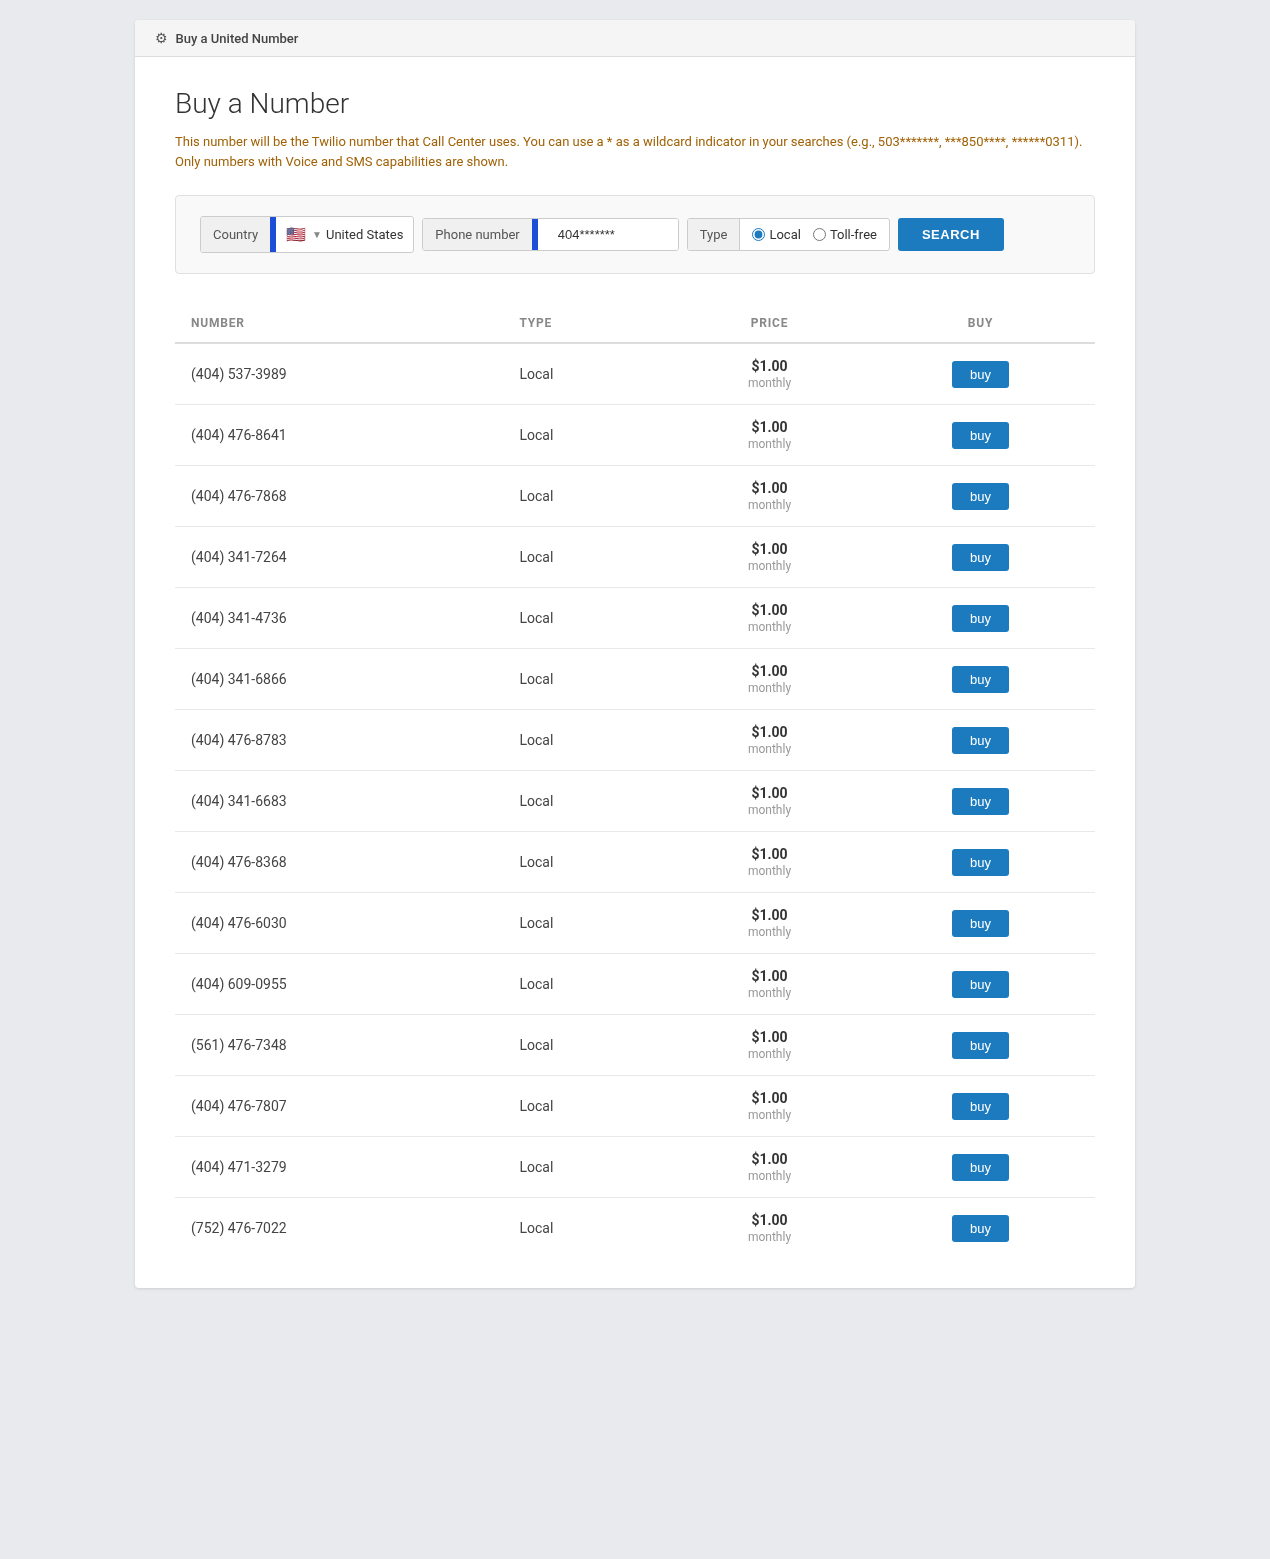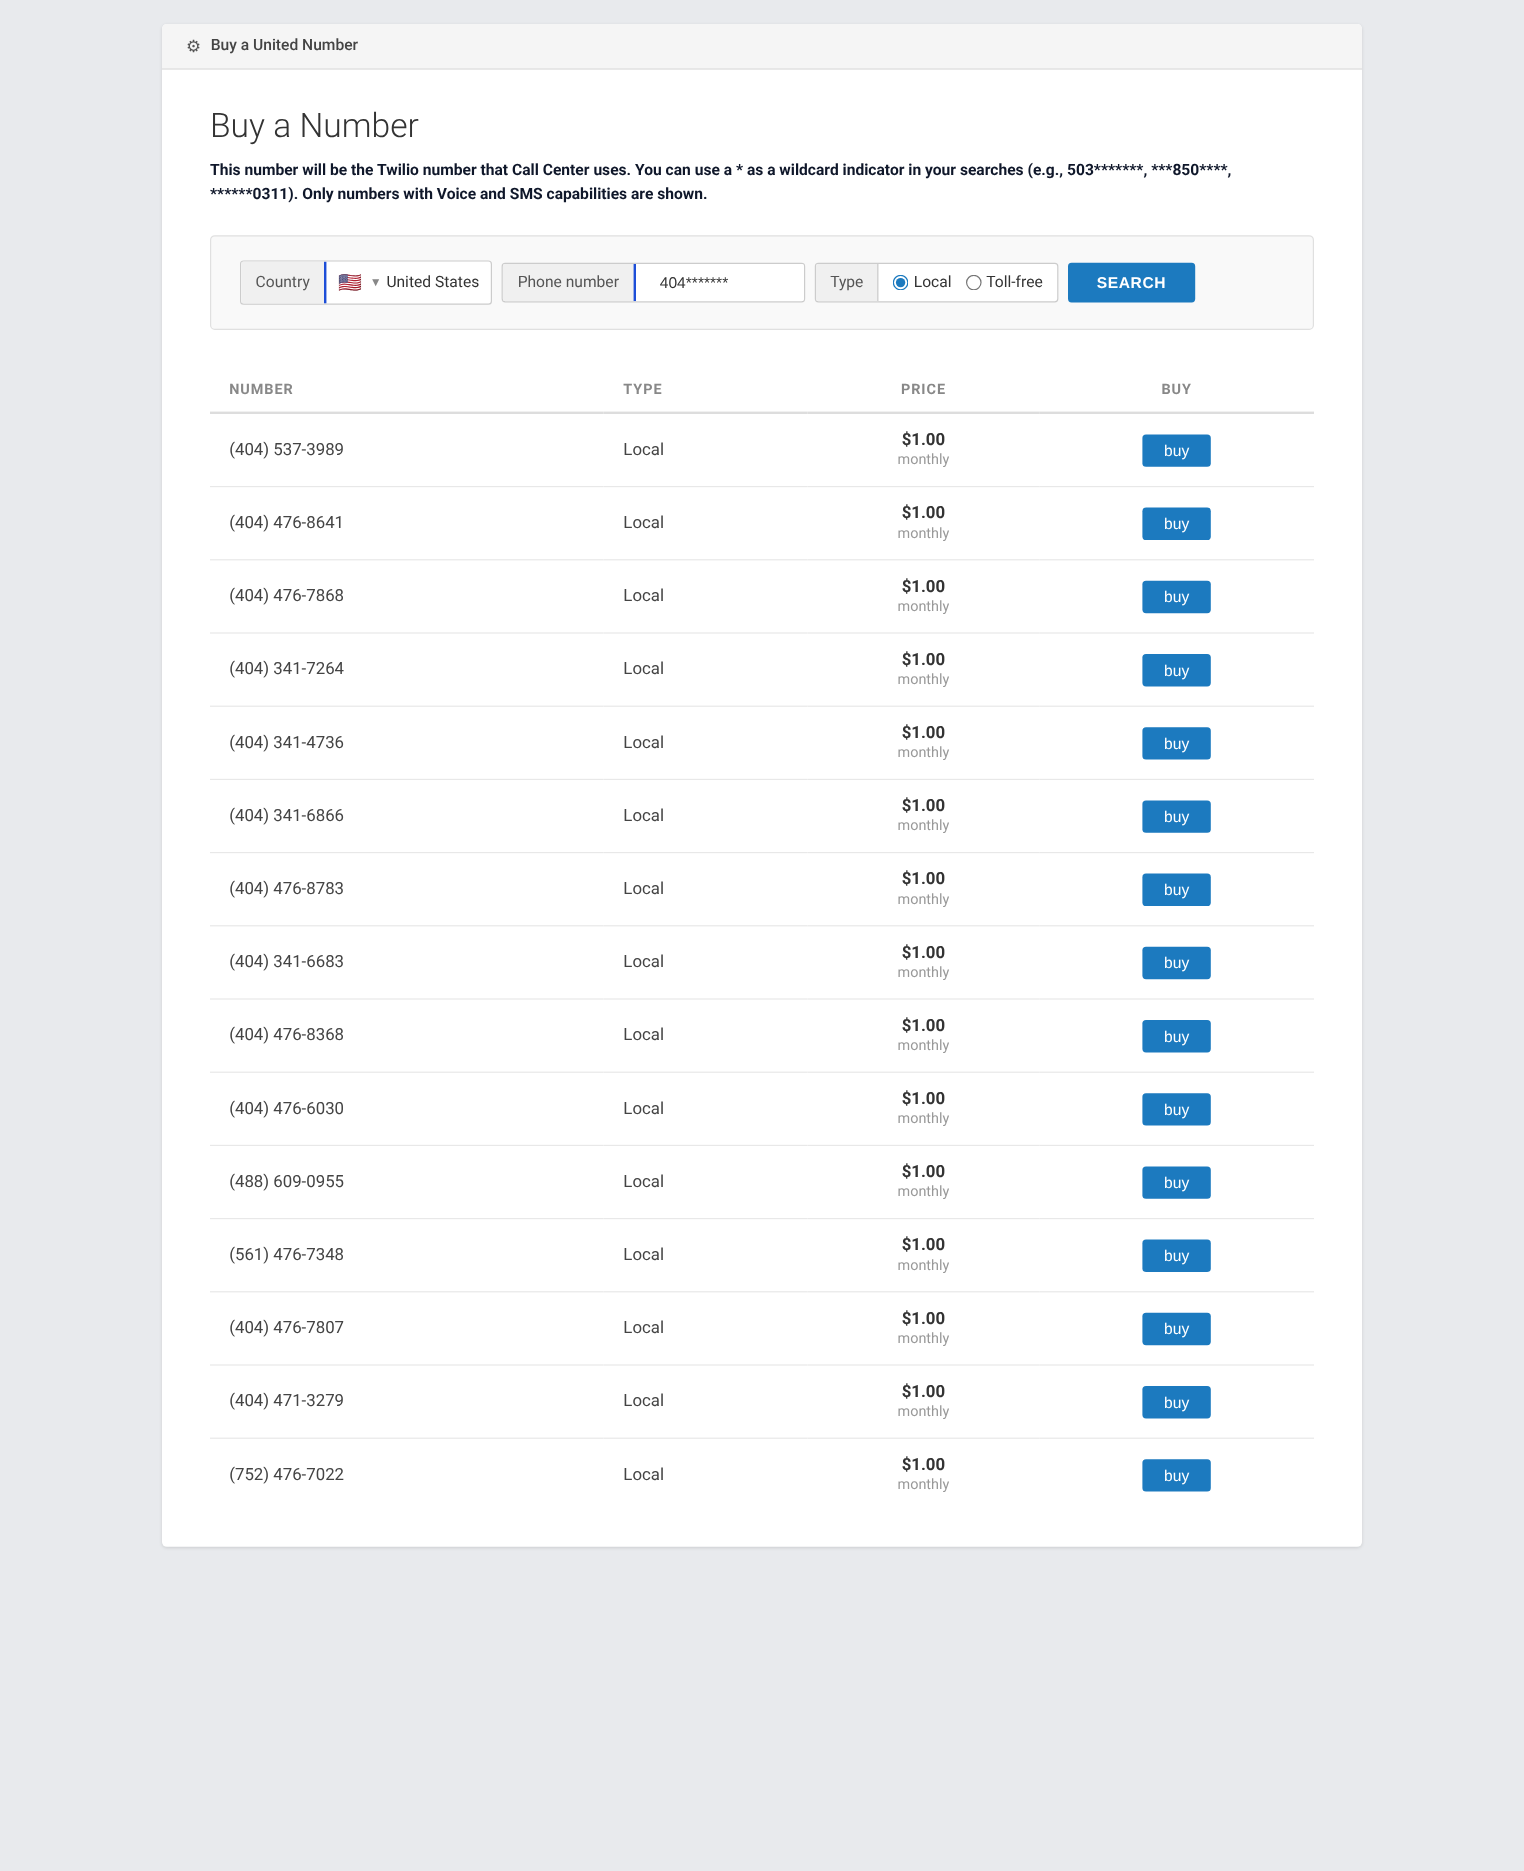--- a/index.html
+++ b/index.html
@@ -38,24 +38,23 @@
       padding: 30px 40px;
     }
     .page-title {
       font-size: 28px;
       font-weight: 300;
       color: #333;
       margin-bottom: 12px;
     }
     .page-description {
       font-size: 13px;
-      color: #0f172a;
+      color: #a16207;
       line-height: 1.5;
       margin-bottom: 24px;
-      font-weight: bold;
     }
     .search-panel {
       background: #f9f9f9;
       border: 1px solid #e0e0e0;
       border-radius: 4px;
       padding: 20px 24px;
       margin-bottom: 30px;
     }
     .search-row {
       display: flex;
@@ -67,21 +66,21 @@
     .field-group {
       display: flex;
       align-items: stretch;
       border: 1px solid #ccc;
       border-radius: 3px;
       overflow: hidden;
       background: #fff;
     }
     .field-label {
       background: #f0f0f0;
-      border-right: 2px solid #1d4ed8;
+      border-right: 6px solid #1d4ed8;
       padding: 8px 12px;
       font-size: 13px;
       color: #555;
       display: flex;
       align-items: center;
       white-space: nowrap;
     }
     .field-input {
       padding: 8px 20px;
       border: none;
@@ -332,21 +331,21 @@
             <td class="td-price"><span class="price-amount">$1.00</span><span class="price-period">monthly</span></td>
             <td class="td-buy"><button class="buy-button">buy</button></td>
           </tr>
           <tr>
             <td class="td-number">(404) 476-6030</td>
             <td class="td-type">Local</td>
             <td class="td-price"><span class="price-amount">$1.00</span><span class="price-period">monthly</span></td>
             <td class="td-buy"><button class="buy-button">buy</button></td>
           </tr>
           <tr>
-            <td class="td-number">(488) 609-0955</td>
+            <td class="td-number">(404) 609-0955</td>
             <td class="td-type">Local</td>
             <td class="td-price"><span class="price-amount">$1.00</span><span class="price-period">monthly</span></td>
             <td class="td-buy"><button class="buy-button">buy</button></td>
           </tr>
           <tr>
             <td class="td-number">(561) 476-7348</td>
             <td class="td-type">Local</td>
             <td class="td-price"><span class="price-amount">$1.00</span><span class="price-period">monthly</span></td>
             <td class="td-buy"><button class="buy-button">buy</button></td>
           </tr>

